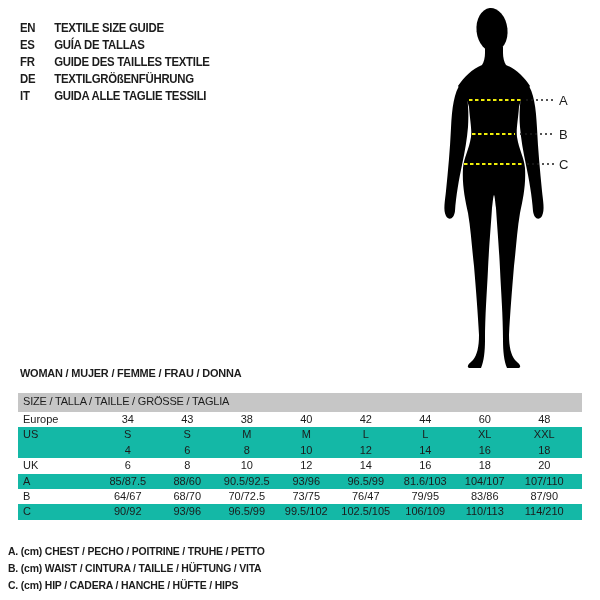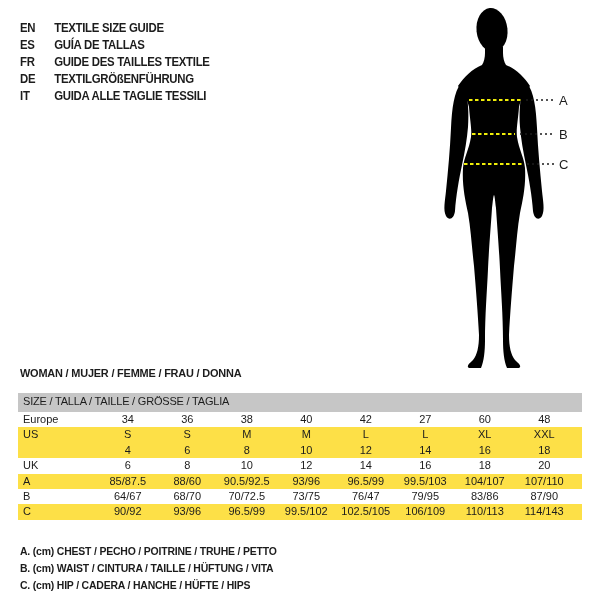--- a/index.html
+++ b/index.html
@@ -15,26 +15,26 @@
   
   .figure-wrap{position:absolute;left:436px;top:3px;width:132px;height:368px;}
   
   .section-title{position:absolute;left:20px;top:367px;font-size:11.5px;font-weight:bold;
     letter-spacing:-0.2px;transform:scaleX(0.95);transform-origin:left;white-space:nowrap;}
   
   .size-table{position:absolute;left:18px;top:393px;width:564px;font-size:11px;}
   .table-header{height:19px;line-height:17px;background:#c6c6c6;padding-left:5px;
     letter-spacing:-0.2px;white-space:nowrap;}
   .t-row{display:flex;height:15.4px;line-height:15.4px;align-items:flex-start;}
-  .t-row.shaded{background:#fde047;}
+  .t-row.shaded{background:#14b8a6;}
   .t-label{flex:0 0 80px;padding-left:5px;box-sizing:border-box;}
   .t-cell{flex:1 1 0;text-align:center;}
   .t-pad{flex:0 0 8px;}
   
-  .legend{position:absolute;left:20px;top:543px;}
+  .legend{position:absolute;left:8px;top:543px;}
   .legend-line{font-size:11px;font-weight:bold;line-height:17px;letter-spacing:-0.2px;
     transform:scaleX(0.95);transform-origin:left;white-space:nowrap;}
   .marker-label{font-family:"Liberation Sans",sans-serif;font-size:13px;fill:#1c1c1c;}
 </style>
 </head>
 <body>
 
 <div class="lang-list">
   <div class="lang-row">
     <span class="lang-code">EN</span>
@@ -131,25 +131,25 @@
 </div>
 
 <div class="section-title">WOMAN / MUJER / FEMME / FRAU / DONNA</div>
 
 <div class="size-table">
   <div class="table-header">SIZE / TALLA / TAILLE / GRÖSSE / TAGLIA</div>
 
   <div class="t-row">
     <span class="t-label">Europe</span>
     <span class="t-cell">34</span>
-    <span class="t-cell">36</span>
+    <span class="t-cell">43</span>
     <span class="t-cell">38</span>
     <span class="t-cell">40</span>
     <span class="t-cell">42</span>
-    <span class="t-cell">27</span>
+    <span class="t-cell">44</span>
     <span class="t-cell">60</span>
     <span class="t-cell">48</span>
     <span class="t-pad"></span>
   </div>
 
   <div class="t-row shaded">
     <span class="t-label">US</span>
     <span class="t-cell">S</span>
     <span class="t-cell">S</span>
     <span class="t-cell">M</span>
@@ -187,21 +187,21 @@
     <span class="t-pad"></span>
   </div>
 
   <div class="t-row shaded">
     <span class="t-label">A</span>
     <span class="t-cell">85/87.5</span>
     <span class="t-cell">88/60</span>
     <span class="t-cell">90.5/92.5</span>
     <span class="t-cell">93/96</span>
     <span class="t-cell">96.5/99</span>
-    <span class="t-cell">99.5/103</span>
+    <span class="t-cell">81.6/103</span>
     <span class="t-cell">104/107</span>
     <span class="t-cell">107/110</span>
     <span class="t-pad"></span>
   </div>
 
   <div class="t-row">
     <span class="t-label">B</span>
     <span class="t-cell">64/67</span>
     <span class="t-cell">68/70</span>
     <span class="t-cell">70/72.5</span>
@@ -215,21 +215,21 @@
 
   <div class="t-row shaded">
     <span class="t-label">C</span>
     <span class="t-cell">90/92</span>
     <span class="t-cell">93/96</span>
     <span class="t-cell">96.5/99</span>
     <span class="t-cell">99.5/102</span>
     <span class="t-cell">102.5/105</span>
     <span class="t-cell">106/109</span>
     <span class="t-cell">110/113</span>
-    <span class="t-cell">114/143</span>
+    <span class="t-cell">114/210</span>
     <span class="t-pad"></span>
   </div>
 </div>
 
 <div class="legend">
   <div class="legend-line">A. (cm) CHEST / PECHO / POITRINE / TRUHE / PETTO</div>
   <div class="legend-line">B. (cm) WAIST / CINTURA / TAILLE / HÜFTUNG / VITA</div>
   <div class="legend-line">C. (cm) HIP / CADERA / HANCHE / HÜFTE / HIPS</div>
 </div>
 

